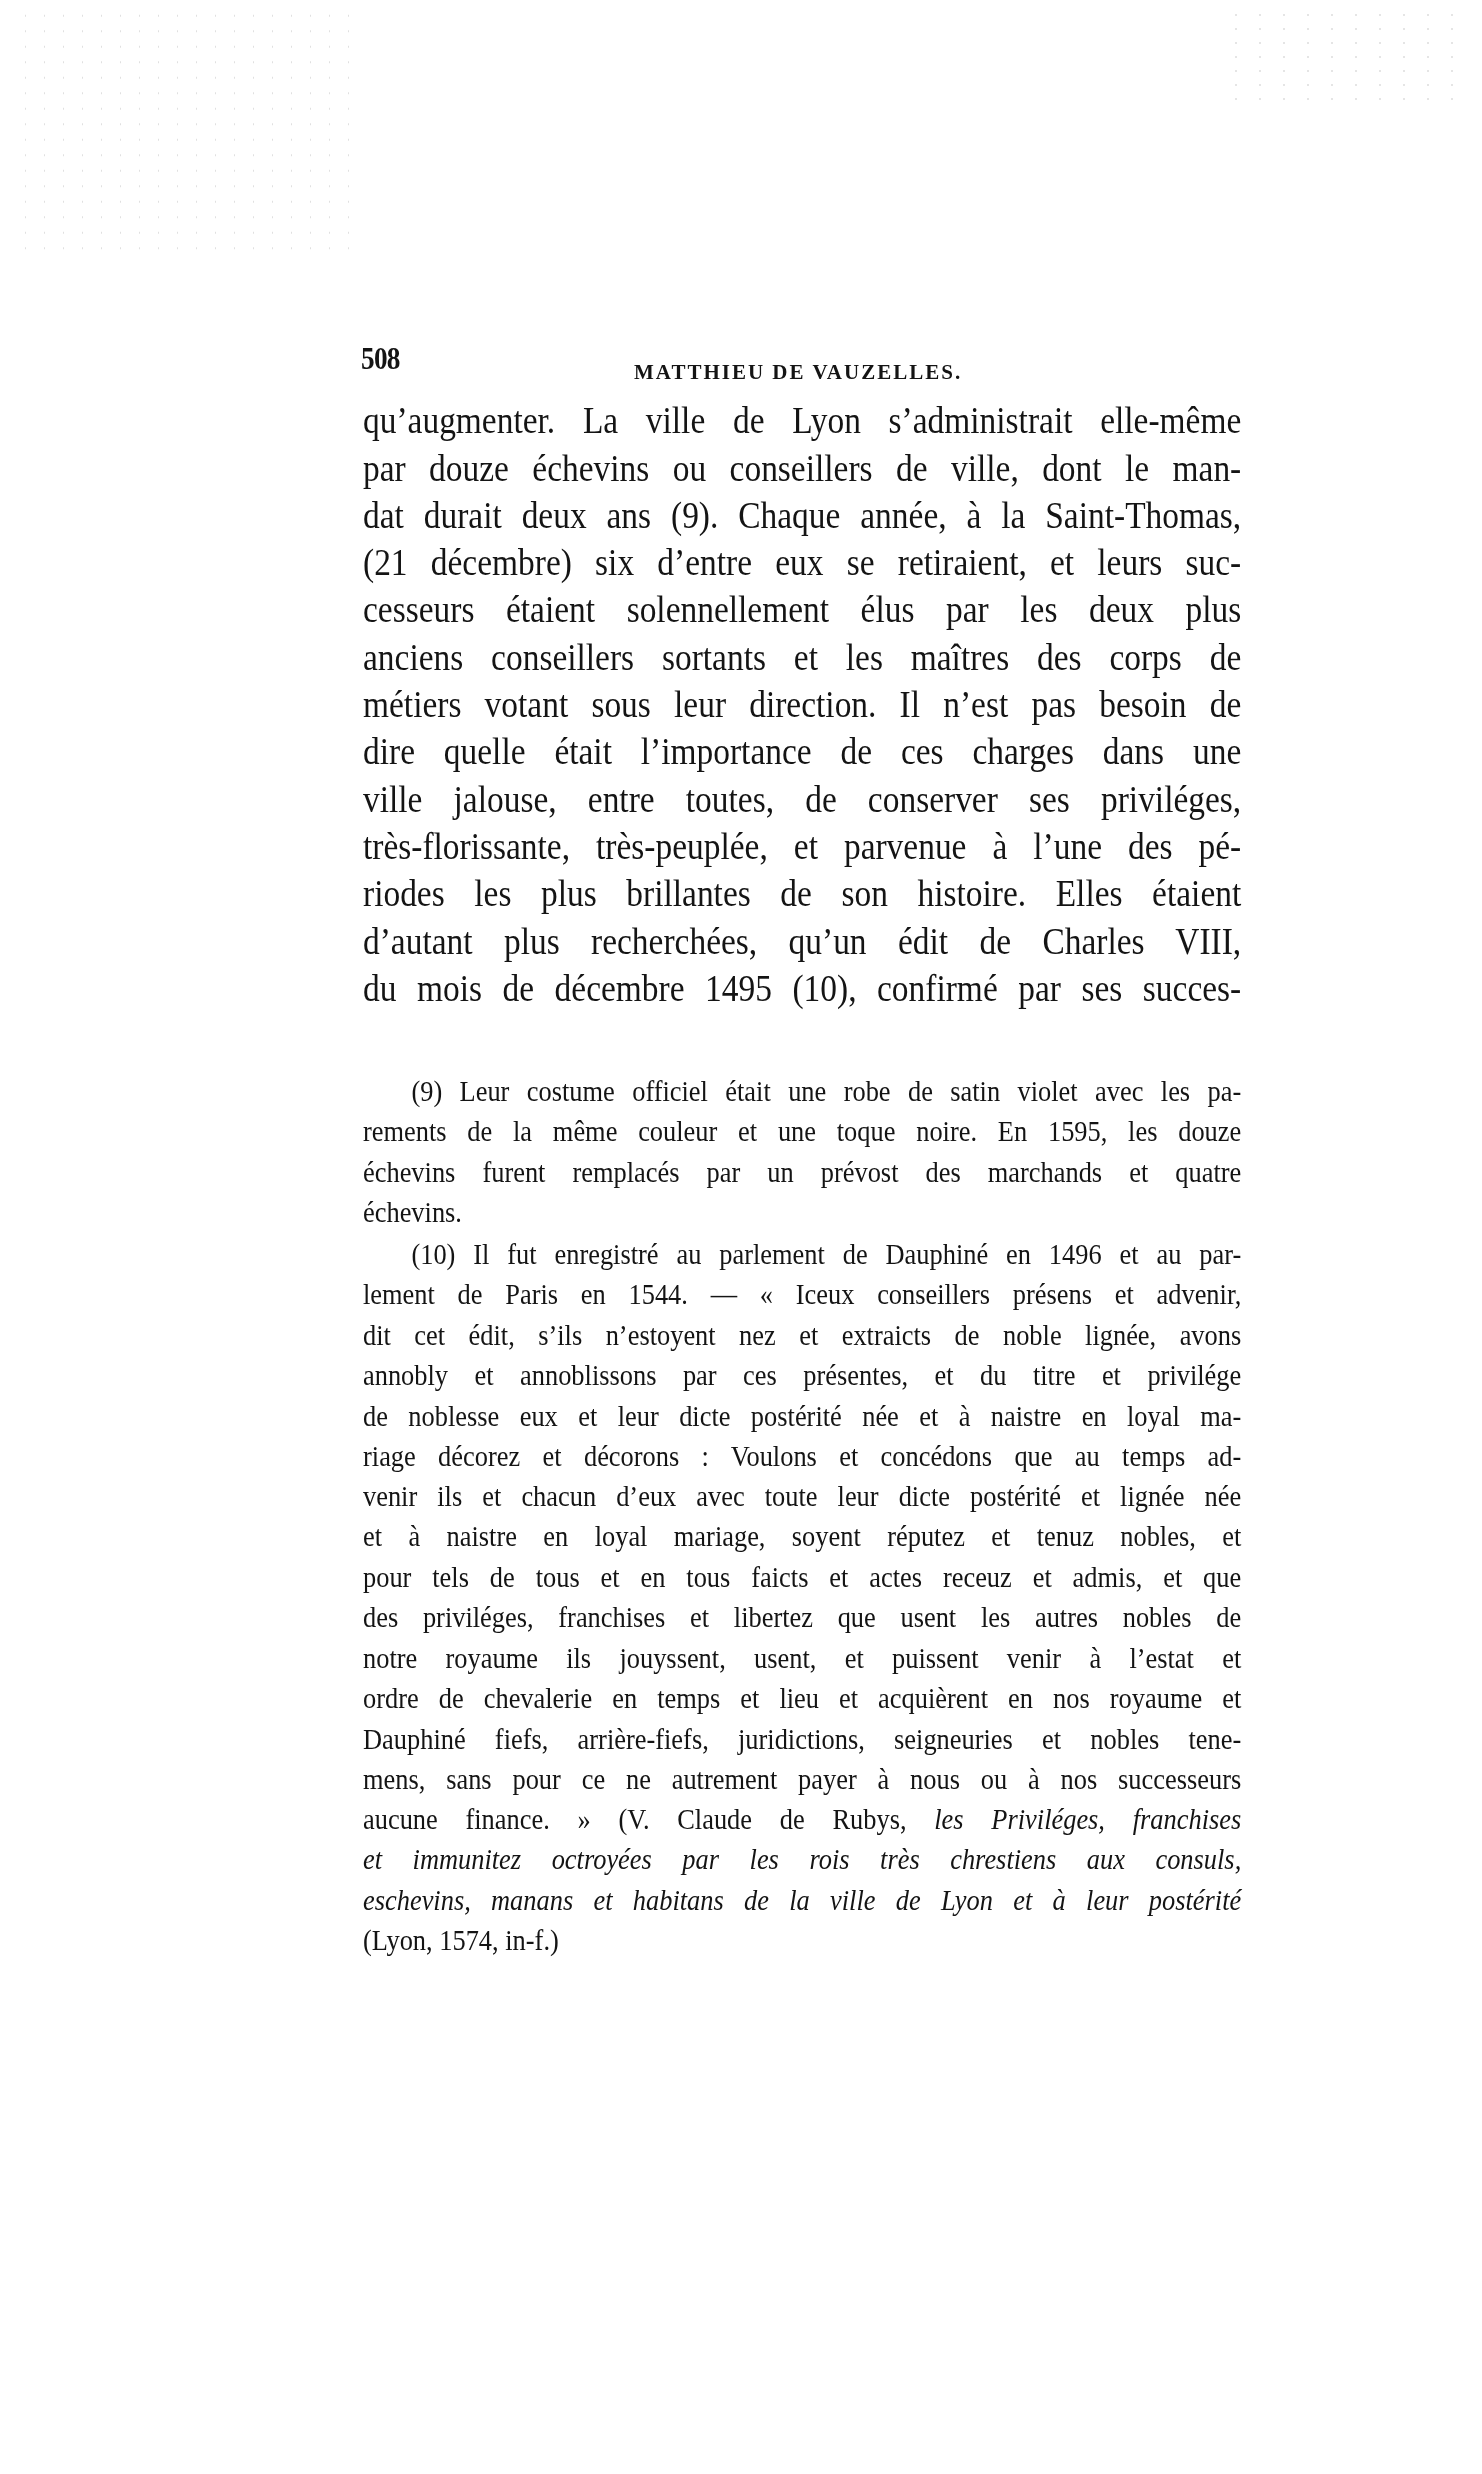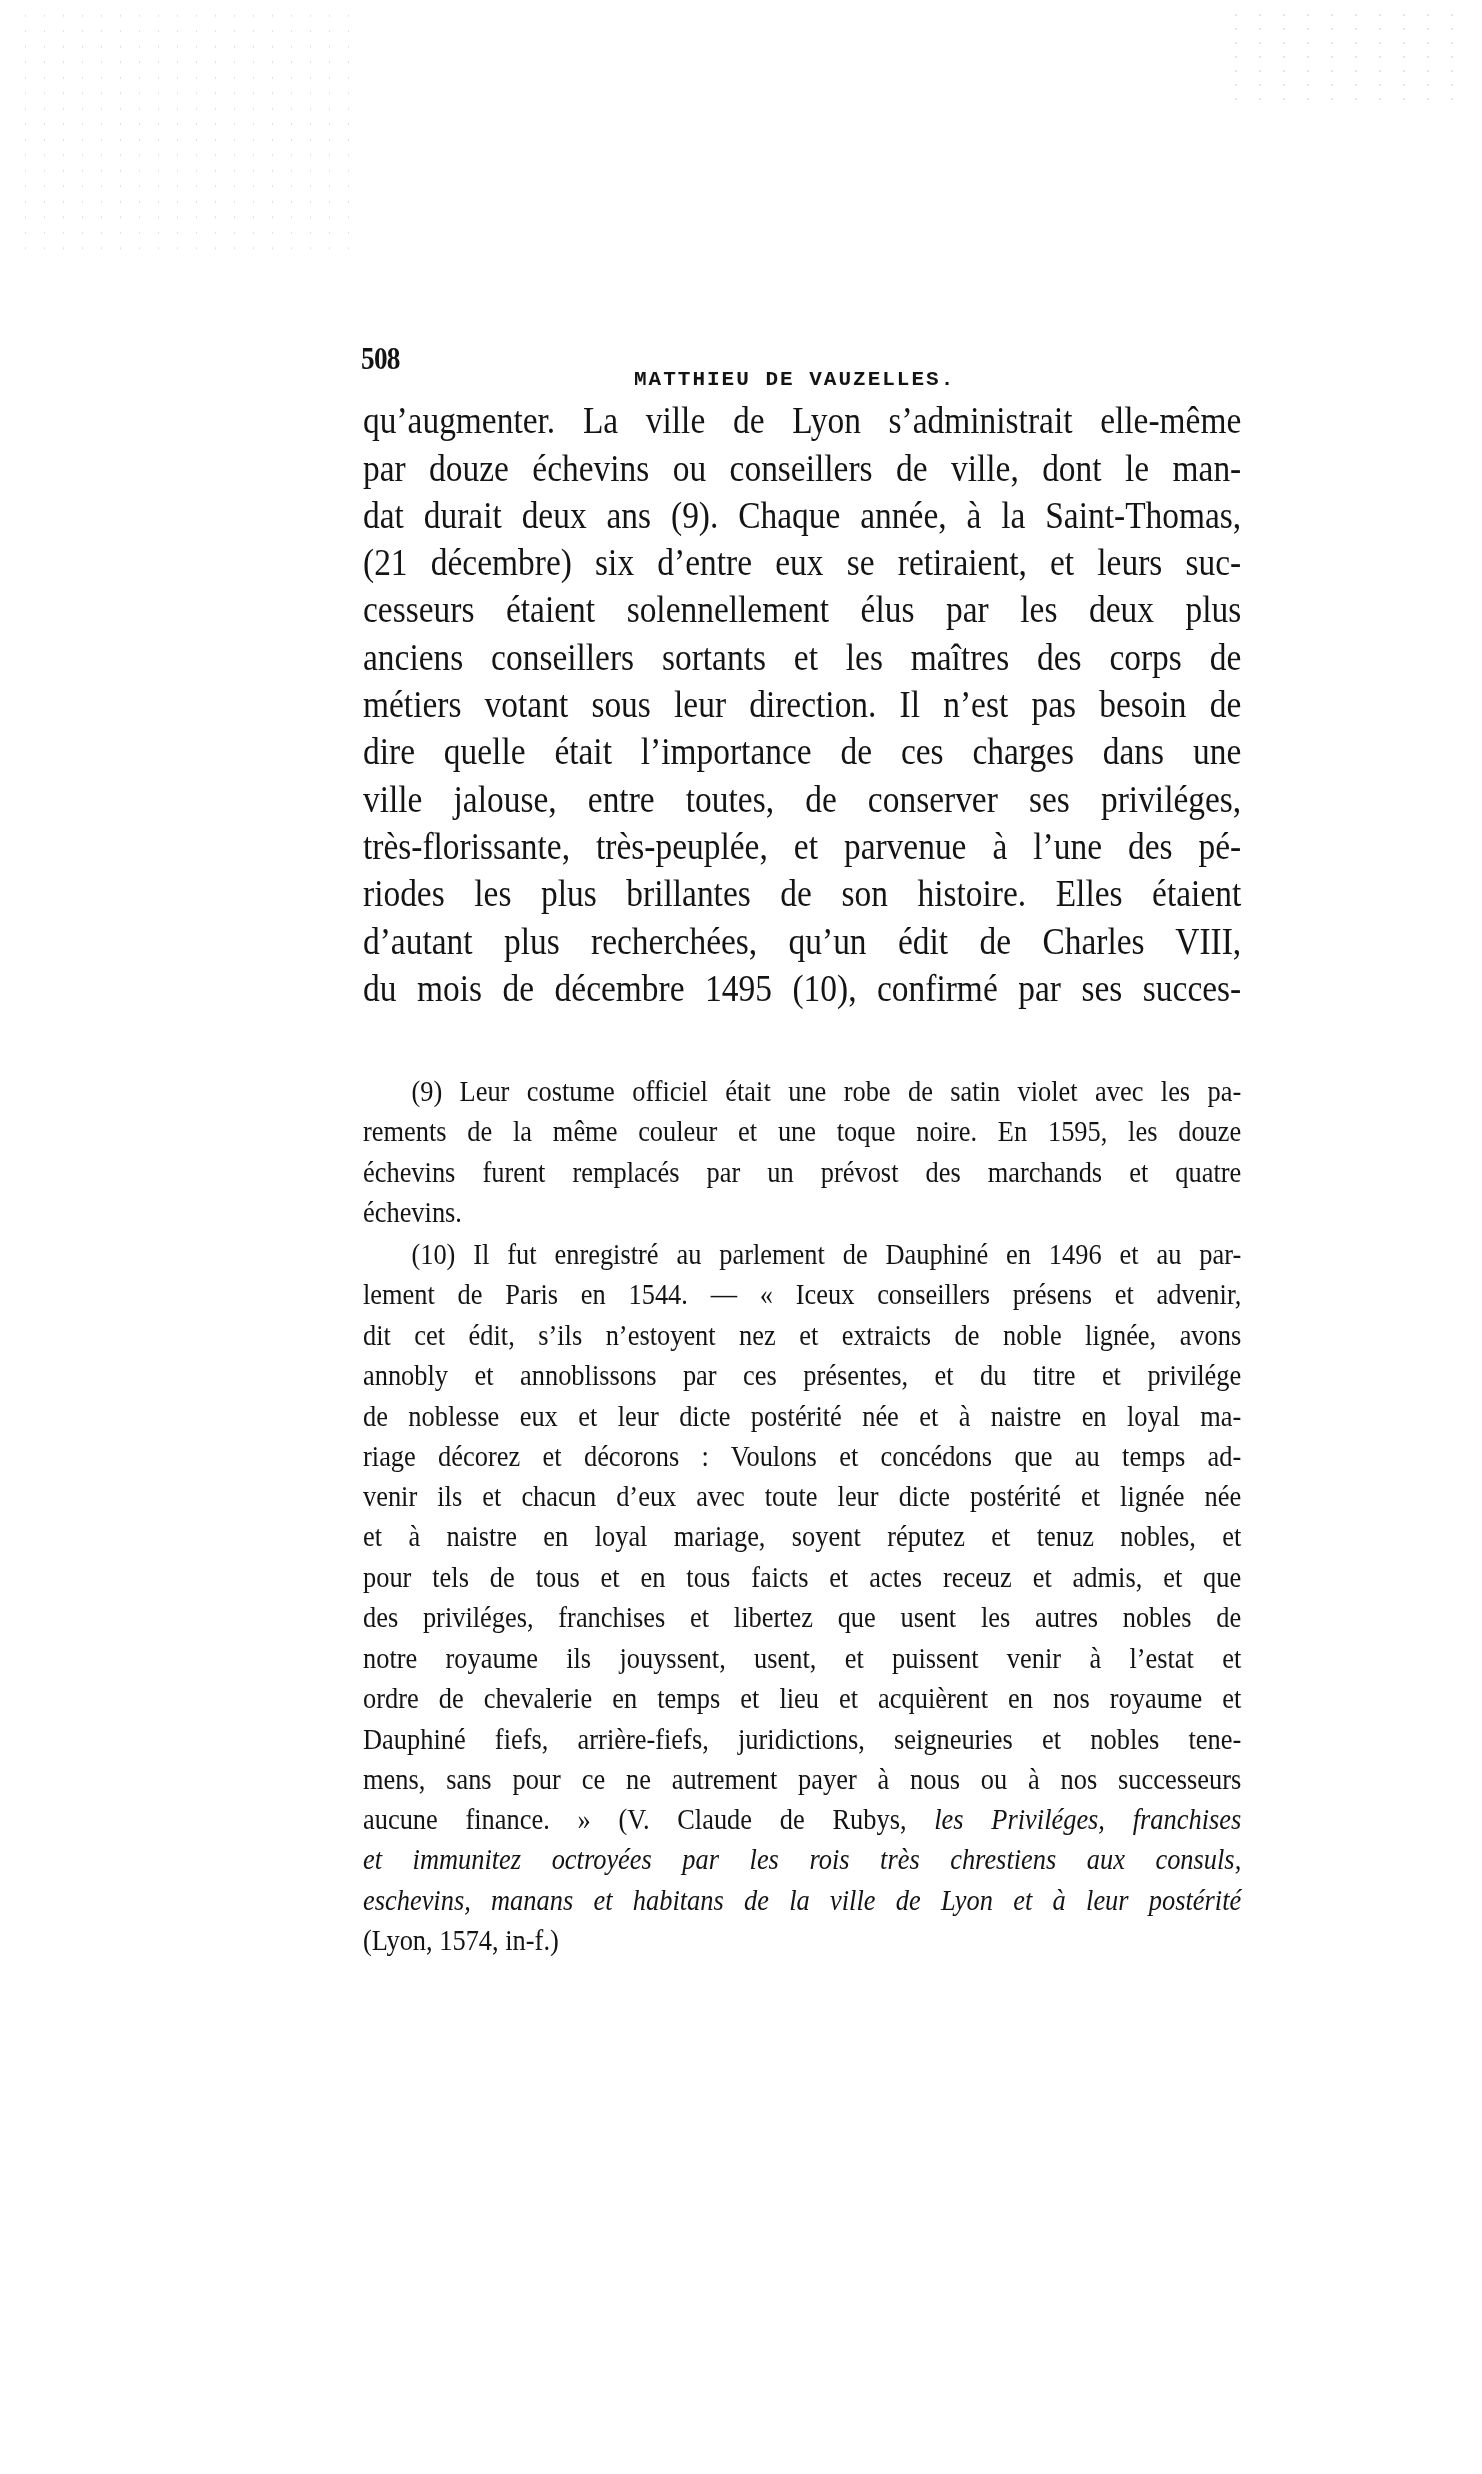--- a/index.html
+++ b/index.html
@@ -11,21 +11,21 @@
   .speckle-tl { left: 16.3px; top: 8.2px; width: 343px; height: 245px;
     background-image: radial-gradient(circle, rgba(0,0,0,0.35) 0.7px, transparent 1px);
     background-size: 19px 15.5px; opacity: 0.35; }
   .speckle-tr { left: 1224px; top: 8.2px; width: 245px; height: 98px;
     background-image: radial-gradient(circle, rgba(0,0,0,0.35) 0.7px, transparent 1px);
     background-size: 24px 14px; opacity: 0.3; }
 
   .running-head { position: absolute; top: 0; left: 0; width: 1482px; height: 408px; }
   .page-number { position: absolute; left: 361px; top: 343px; font-family: "Liberation Serif", serif;
     font-size: 31px; line-height: 31px; font-weight: bold; transform: scaleX(0.88); transform-origin: left top; letter-spacing: -0.8px; }
-  .running-title { position: absolute; left: 634px; top: 368px; width: 334px; font-family: Liberation Mono, monospace;
+  .running-title { position: absolute; left: 634px; top: 360px; width: 334px; font-family: Liberation Serif, serif;
     font-size: 21px; line-height: 24.5px; font-weight: bold; letter-spacing: 2px; white-space: nowrap; }
 
   
   .body-block { position: absolute; left: 363px; top: 0; }
   .line { position: absolute; left: 0; white-space: nowrap; font-family: "Liberation Serif", serif;
     transform-origin: left top; text-align: justify; text-align-last: justify; }
   .body-line { font-size: 38px; line-height: 47px; width: 998px; transform: scaleX(0.88); }
 
   .fn-line { font-size: 30px; line-height: 40px; width: 998px; transform: scaleX(0.88); }
   .fn-line.first { padding-left: 55px; width: 943px; }

